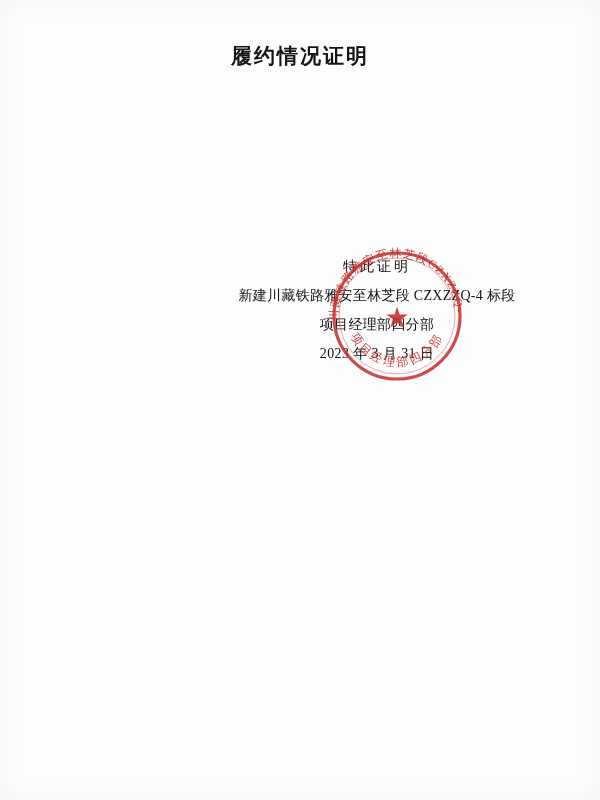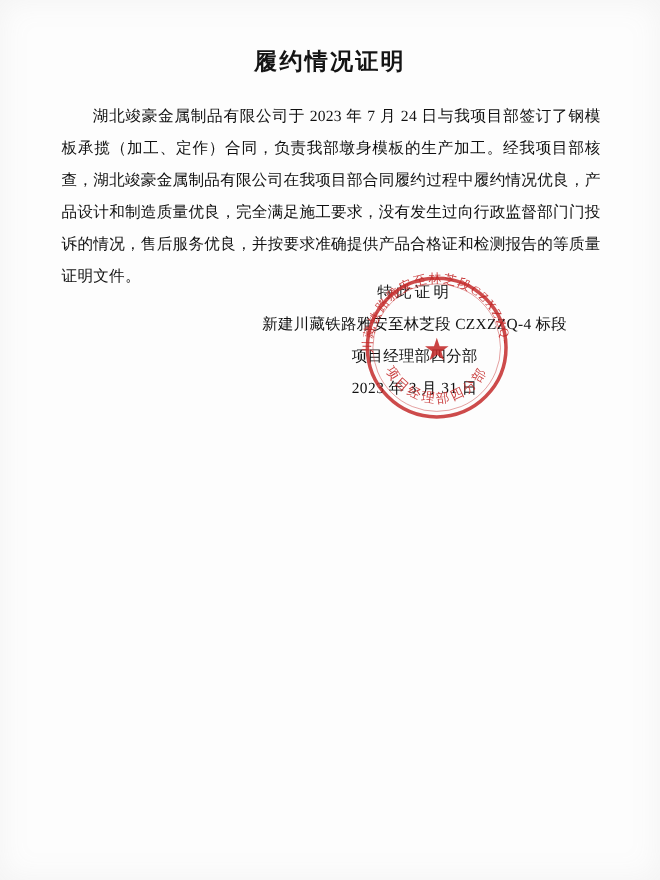--- a/index.html
+++ b/index.html
@@ -97,23 +97,20 @@
     fill: #c42b2b;
   }
 </style>
 </head>
 <body>
 
 <div class="page">
 
   <div class="doc-title">履约情况证明</div>
 
-  <div class="body-block">
-    <p>湖北竣豪金属制品有限公司于 2023 年 7 月 24 日与我项目部签订了钢模板承揽（加工、定作）合同，负责我部墩身模板的生产加工。经我项目部核查，湖北竣豪金属制品有限公司在我项目部合同履约过程中履约情况优良，产品设计和制造质量优良，完全满足施工要求，没有发生过向行政监督部门门投诉的情况，售后服务优良，并按要求准确提供产品合格证和检测报告的等质量证明文件。</p>
-  </div>
 
   <div class="sign-block">
     <span class="sign-line special">特此证明</span>
     <span class="sign-line org">新建川藏铁路雅安至林芝段 CZXZZQ-4 标段</span>
     <span class="sign-line org">项目经理部四分部</span>
     <span class="sign-line date">2023 年 3 月 31 日</span>
   </div>
 
   <div class="seal">
     <svg width="158" height="158" viewBox="0 0 158 158" xmlns="http://www.w3.org/2000/svg">

